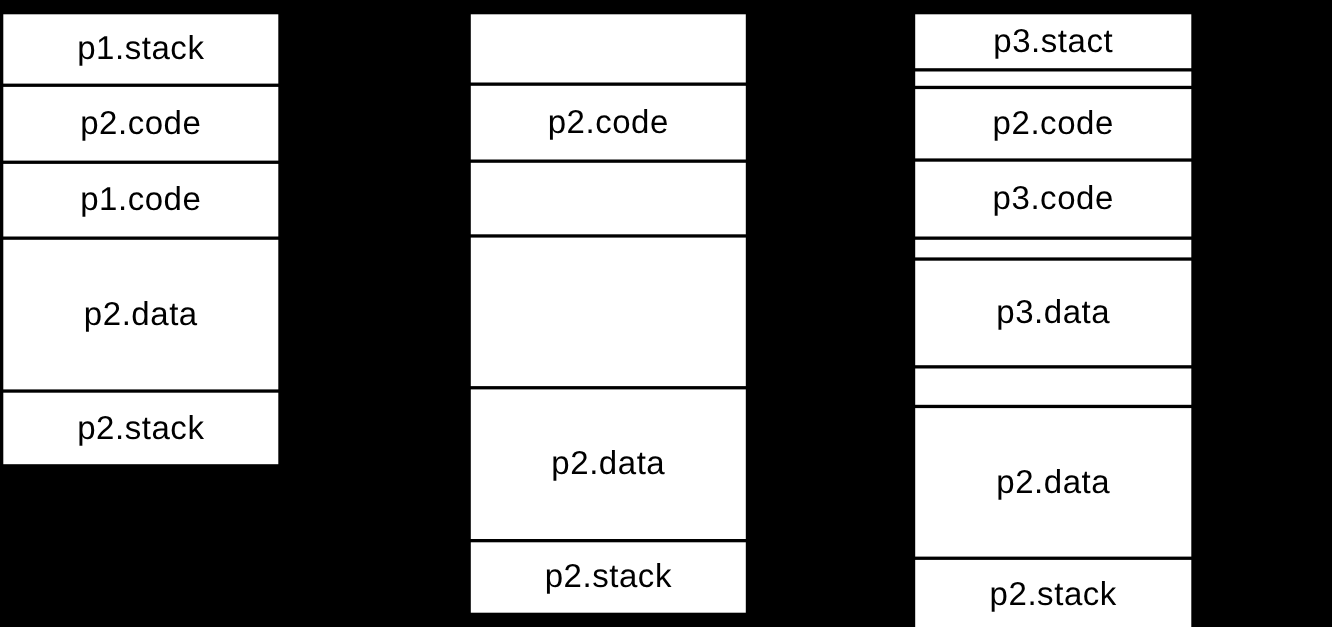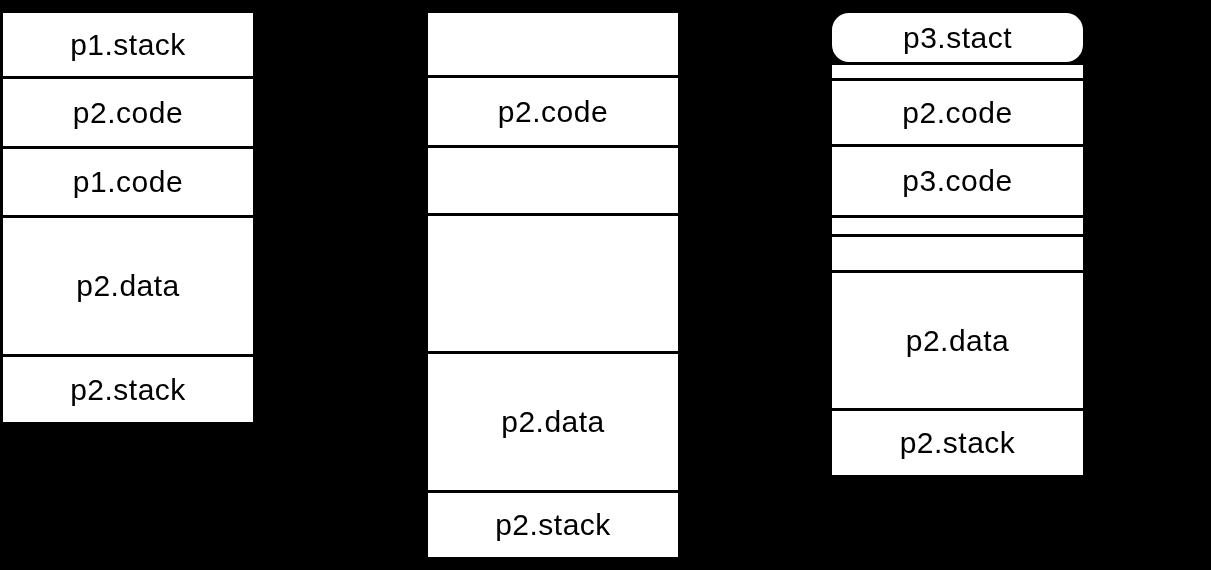--- a/index.html
+++ b/index.html
@@ -51,21 +51,21 @@
   .c1-s4 { height: 136px; }
   .c1-s5 { height: 65px; }
   
   .c2-s0 { height: 62px; }
   .c2-s1 { height: 67px; }
   .c2-s2 { height: 65px; }
   .c2-s3 { height: 135px; }
   .c2-s4 { height: 136px; }
   .c2-s5 { height: 64px; }
   
-  .c3-s0 { height: 49px; border-radius: 17px; }
+  .c3-s0 { height: 49px; }
   .c3-s1 { height: 13px; }
   .c3-s2 { height: 63px; }
   .c3-s3 { height: 68px; }
   .c3-s4 { height: 16px; }
   .c3-s5 { height: 95px; }
   .c3-s6 { height: 33px; }
   .c3-s7 { height: 135px; }
   .c3-s8 { height: 64px; }
 </style>
 </head>
@@ -89,18 +89,19 @@
     <div class="seg c2-s4">p2.data</div>
     <div class="seg c2-s5">p2.stack</div>
   </div>
 
   <div class="mem-column col-3">
     <div class="seg c3-s0">p3.stact</div>
     <div class="seg c3-s1"></div>
     <div class="seg c3-s2">p2.code</div>
     <div class="seg c3-s3">p3.code</div>
     <div class="seg c3-s4"></div>
+    <div class="seg c3-s5">p3.data</div>
     <div class="seg c3-s6"></div>
     <div class="seg c3-s7">p2.data</div>
     <div class="seg c3-s8">p2.stack</div>
   </div>
 
 </div>
 
 </body></html>

